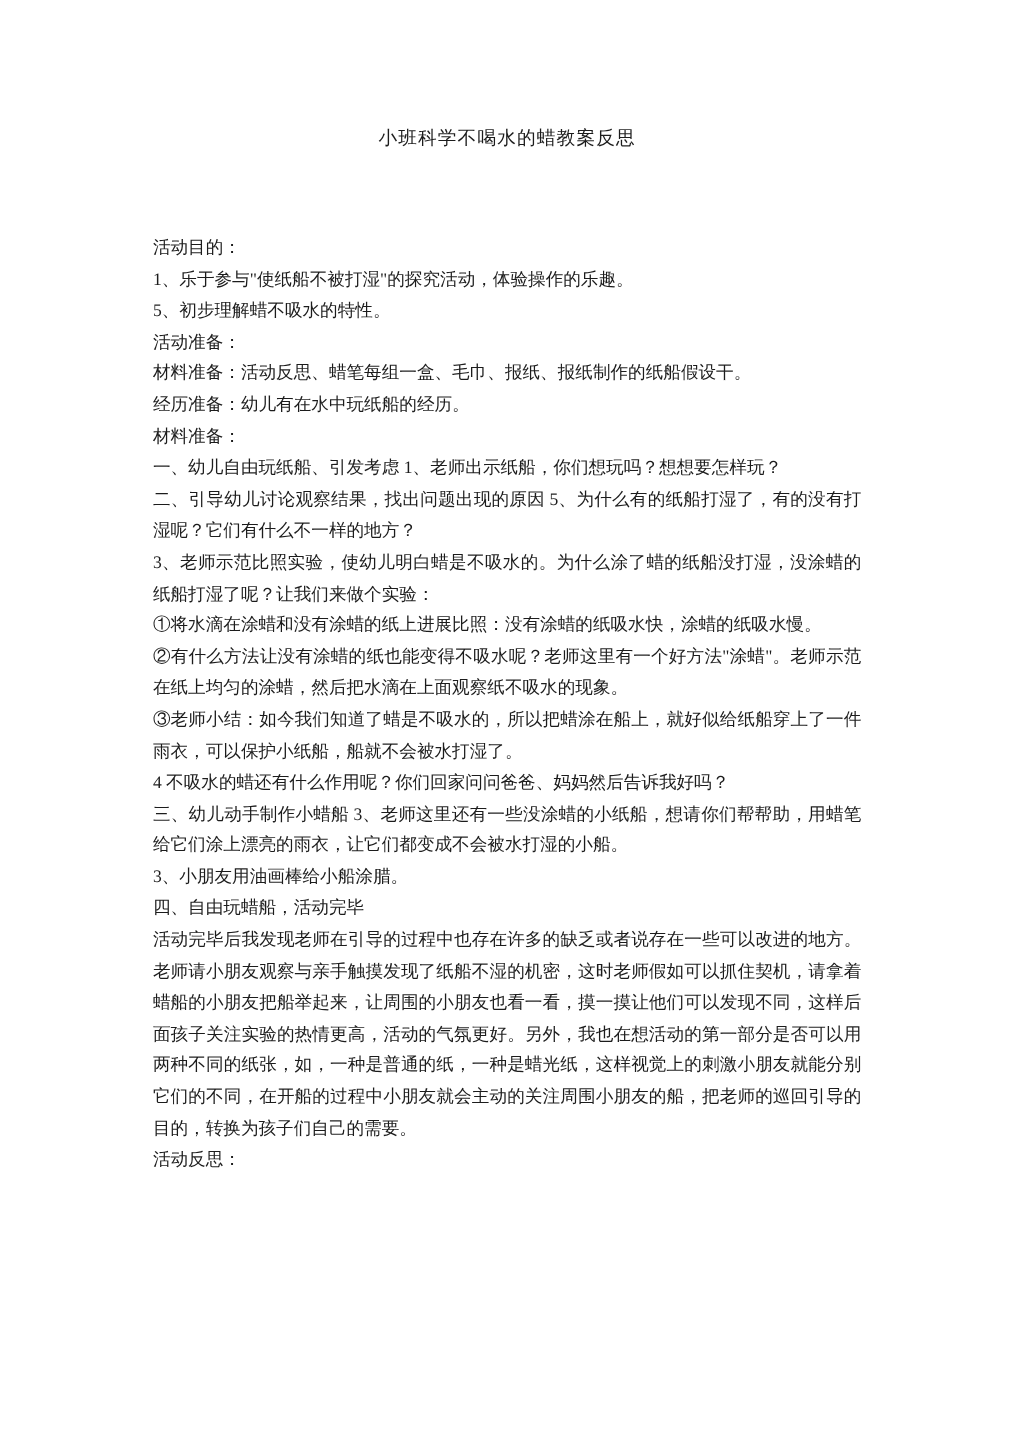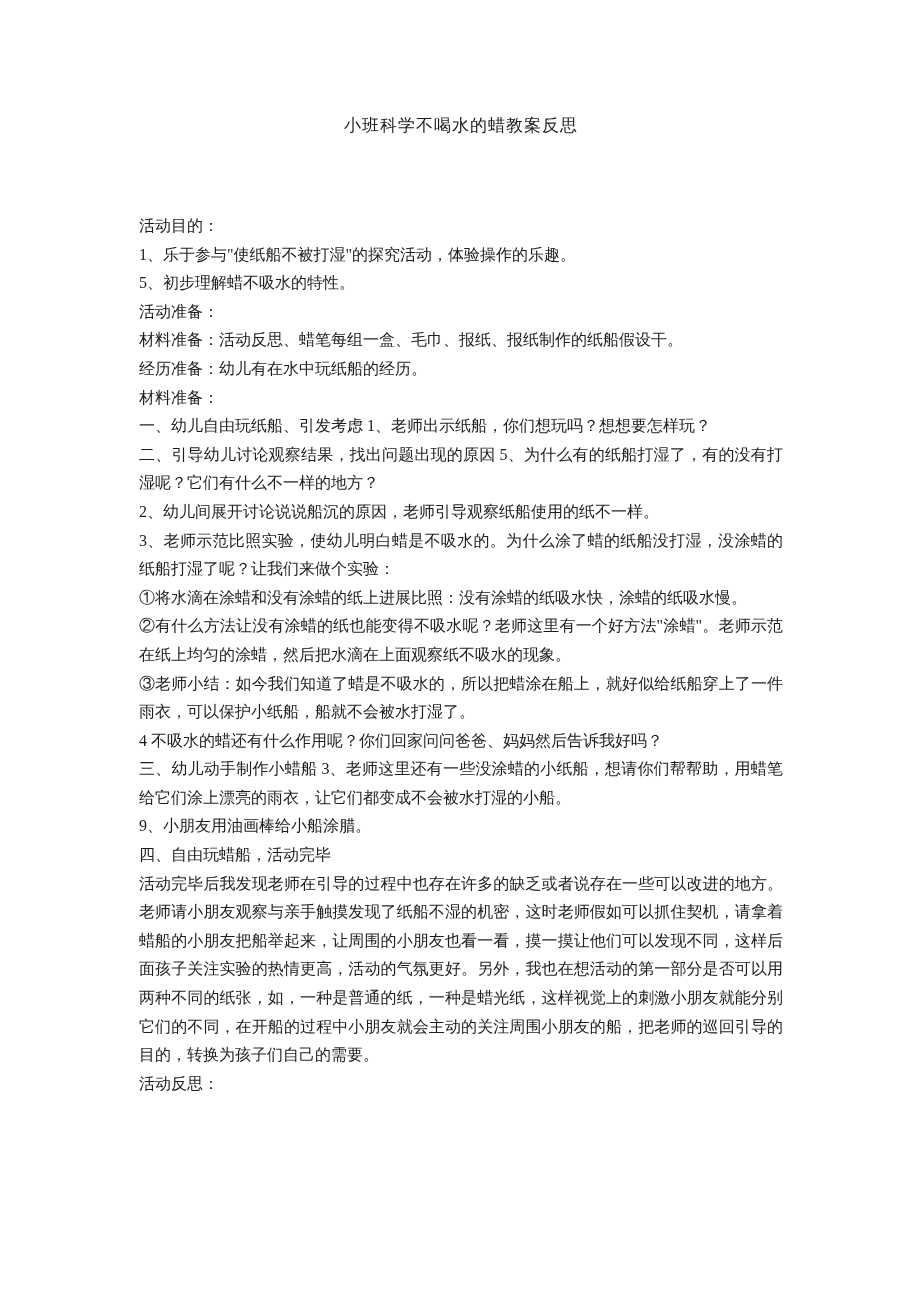--- a/index.html
+++ b/index.html
@@ -41,24 +41,23 @@
   <h1 class="doc-title">小班科学不喝水的蜡教案反思</h1>
   <p class="para">活动目的：</p>
   <p class="para">1、乐于参与"使纸船不被打湿"的探究活动，体验操作的乐趣。</p>
   <p class="para">5、初步理解蜡不吸水的特性。</p>
   <p class="para">活动准备：</p>
   <p class="para">材料准备：活动反思、蜡笔每组一盒、毛巾、报纸、报纸制作的纸船假设干。</p>
   <p class="para">经历准备：幼儿有在水中玩纸船的经历。</p>
   <p class="para">材料准备：</p>
   <p class="para">一、幼儿自由玩纸船、引发考虑 1、老师出示纸船，你们想玩吗？想想要怎样玩？</p>
   <p class="para">二、引导幼儿讨论观察结果，找出问题出现的原因 5、为什么有的纸船打湿了，有的没有打湿呢？它们有什么不一样的地方？</p>
-  <p class="para">2、幼儿间展开讨论说说船沉的原因，老师引导观察纸船使用的纸不一样。</p>
   <p class="para">3、老师示范比照实验，使幼儿明白蜡是不吸水的。为什么涂了蜡的纸船没打湿，没涂蜡的纸船打湿了呢？让我们来做个实验：</p>
   <p class="para">①将水滴在涂蜡和没有涂蜡的纸上进展比照：没有涂蜡的纸吸水快，涂蜡的纸吸水慢。</p>
   <p class="para">②有什么方法让没有涂蜡的纸也能变得不吸水呢？老师这里有一个好方法"涂蜡"。老师示范在纸上均匀的涂蜡，然后把水滴在上面观察纸不吸水的现象。</p>
   <p class="para">③老师小结：如今我们知道了蜡是不吸水的，所以把蜡涂在船上，就好似给纸船穿上了一件雨衣，可以保护小纸船，船就不会被水打湿了。</p>
   <p class="para">4 不吸水的蜡还有什么作用呢？你们回家问问爸爸、妈妈然后告诉我好吗？</p>
   <p class="para">三、幼儿动手制作小蜡船 3、老师这里还有一些没涂蜡的小纸船，想请你们帮帮助，用蜡笔给它们涂上漂亮的雨衣，让它们都变成不会被水打湿的小船。</p>
-  <p class="para">9、小朋友用油画棒给小船涂腊。</p>
+  <p class="para">3、小朋友用油画棒给小船涂腊。</p>
   <p class="para">四、自由玩蜡船，活动完毕</p>
   <p class="para">活动完毕后我发现老师在引导的过程中也存在许多的缺乏或者说存在一些可以改进的地方。老师请小朋友观察与亲手触摸发现了纸船不湿的机密，这时老师假如可以抓住契机，请拿着蜡船的小朋友把船举起来，让周围的小朋友也看一看，摸一摸让他们可以发现不同，这样后面孩子关注实验的热情更高，活动的气氛更好。另外，我也在想活动的第一部分是否可以用两种不同的纸张，如，一种是普通的纸，一种是蜡光纸，这样视觉上的刺激小朋友就能分别它们的不同，在开船的过程中小朋友就会主动的关注周围小朋友的船，把老师的巡回引导的目的，转换为孩子们自己的需要。</p>
   <p class="para">活动反思：</p>
 </div>
 
 </body></html>

